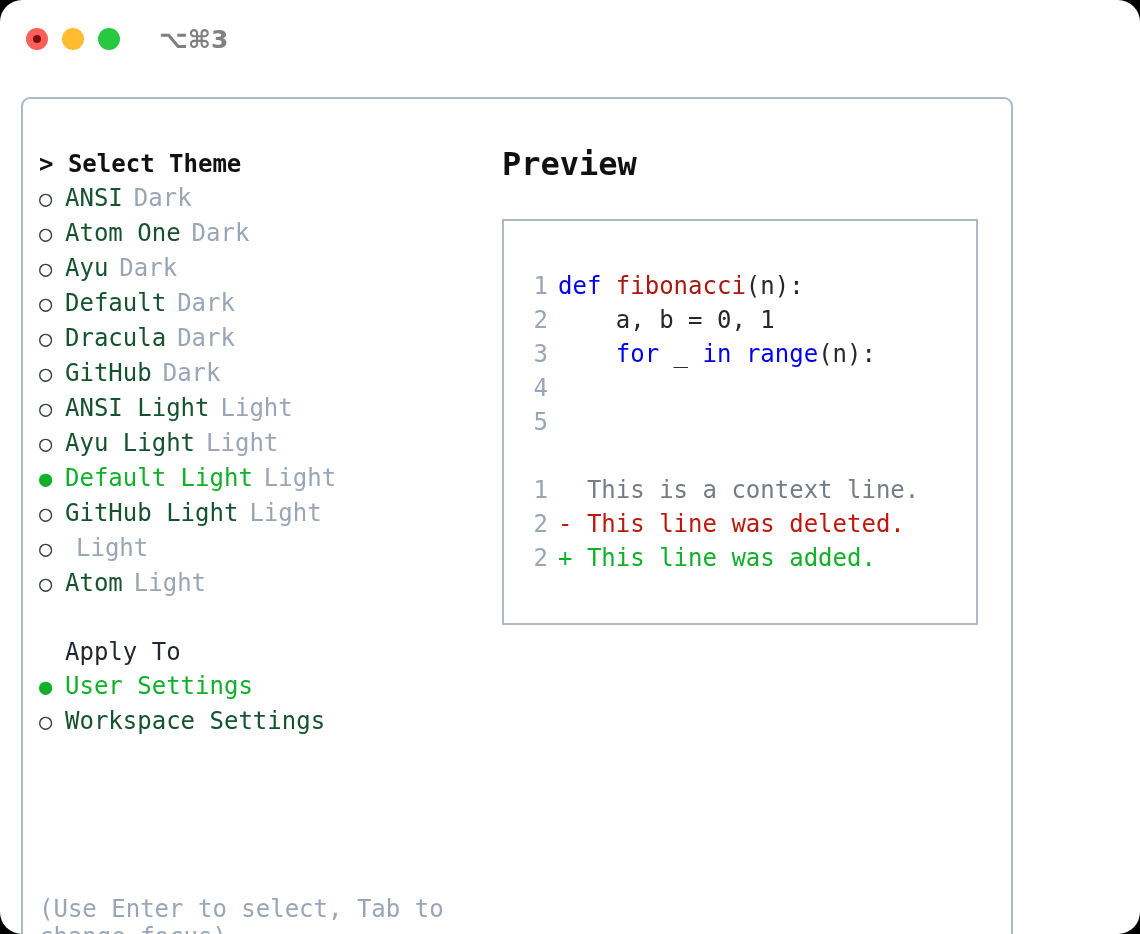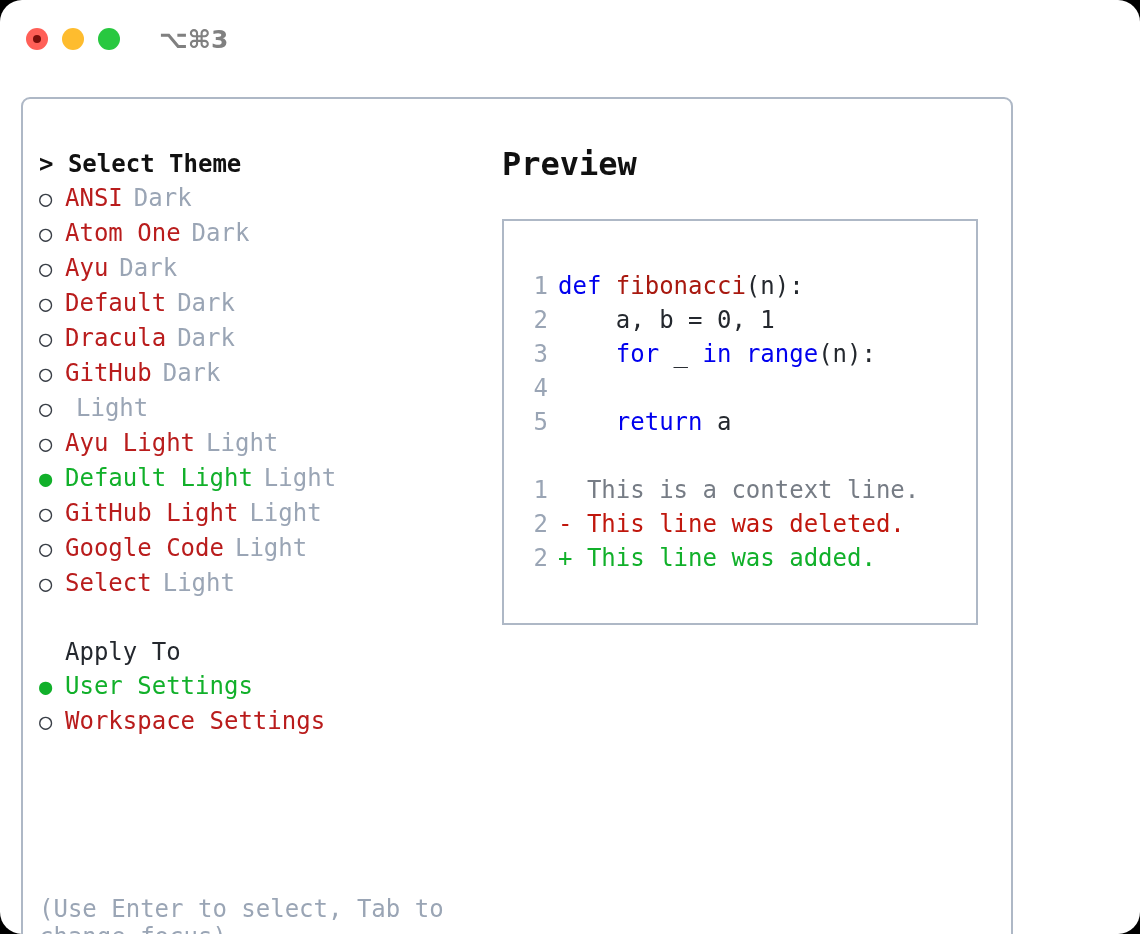--- a/index.html
+++ b/index.html
@@ -109,21 +109,21 @@
     line-height: 34px;
     white-space: pre;
   }
   .bullet {
     width: 26px;
     flex: 0 0 26px;
     color: #3a3f47;
     font-size: 22px;
   }
   .bullet.selected { color: #11b02a; }
-  .row-label { color: #b91c1c; }
+  .row-label { color: #14532d; }
   .row-label.selected { color: #11b02a; }
   .row-variant {
     color: #9aa5b5;
     padding-left: 11px;
   }
 
   .section-gap { height: 34px; }
   .section-header {
     font-size: 24px;
     color: #24282e;
@@ -212,26 +212,26 @@
 
         <div class="list-header">&gt; Select Theme</div>
 
         <div id="theme-rows">
             <div class="theme-row"><span class="bullet">○</span><span class="row-label">ANSI</span><span class="row-variant">Dark</span></div>
             <div class="theme-row"><span class="bullet">○</span><span class="row-label">Atom One</span><span class="row-variant">Dark</span></div>
             <div class="theme-row"><span class="bullet">○</span><span class="row-label">Ayu</span><span class="row-variant">Dark</span></div>
             <div class="theme-row"><span class="bullet">○</span><span class="row-label">Default</span><span class="row-variant">Dark</span></div>
             <div class="theme-row"><span class="bullet">○</span><span class="row-label">Dracula</span><span class="row-variant">Dark</span></div>
             <div class="theme-row"><span class="bullet">○</span><span class="row-label">GitHub</span><span class="row-variant">Dark</span></div>
-            <div class="theme-row"><span class="bullet">○</span><span class="row-variant">Light</span></div>
+            <div class="theme-row"><span class="bullet">○</span><span class="row-label">ANSI Light</span><span class="row-variant">Light</span></div>
             <div class="theme-row"><span class="bullet">○</span><span class="row-label">Ayu Light</span><span class="row-variant">Light</span></div>
             <div class="theme-row"><span class="bullet selected">●</span><span class="row-label selected">Default Light</span><span class="row-variant">Light</span></div>
             <div class="theme-row"><span class="bullet">○</span><span class="row-label">GitHub Light</span><span class="row-variant">Light</span></div>
-            <div class="theme-row"><span class="bullet">○</span><span class="row-label">Google Code</span><span class="row-variant">Light</span></div>
-            <div class="theme-row"><span class="bullet">○</span><span class="row-label">Select</span><span class="row-variant">Light</span></div>
+            <div class="theme-row"><span class="bullet">○</span><span class="row-variant">Light</span></div>
+            <div class="theme-row"><span class="bullet">○</span><span class="row-label">Atom</span><span class="row-variant">Light</span></div>
           </div>
 
         <div class="section-gap"></div>
 
         <div class="section-header">Apply To</div>
 
         <div id="apply-rows">
             <div class="theme-row"><span class="bullet selected">●</span><span class="row-label selected">User Settings</span></div>
             <div class="theme-row"><span class="bullet">○</span><span class="row-label">Workspace Settings</span></div>
           </div>
@@ -241,21 +241,21 @@
 
       <div class="right-col">
         <div class="preview-title">Preview</div>
 
         <div class="preview-box">
           <div id="code-block">
               <div class="code-line"><span class="gutter">1</span><span class="code-text"><span class="tok-kw">def </span><span class="tok-fn">fibonacci</span><span class="tok-plain">(n):</span></span></div>
               <div class="code-line"><span class="gutter">2</span><span class="code-text"><span class="tok-plain">    a, b = 0, 1</span></span></div>
               <div class="code-line"><span class="gutter">3</span><span class="code-text"><span class="tok-plain">    </span><span class="tok-kw">for</span><span class="tok-plain"> _ </span><span class="tok-kw">in</span><span class="tok-plain"> </span><span class="tok-kw">range</span><span class="tok-plain">(n):</span></span></div>
               <div class="code-line"><span class="gutter">4</span></div>
-              <div class="code-line"><span class="gutter">5</span><span class="code-text"><span class="tok-plain">    </span><span class="tok-kw">return</span><span class="tok-plain"> a</span></span></div>
+              <div class="code-line"><span class="gutter">5</span></div>
             </div>
           <div class="blank-line"></div>
           <div id="diff-block">
               <div class="code-line"><span class="gutter">1</span><span class="diff-ctx"> </span><span class="diff-ctx"> This is a context line.</span></div>
               <div class="code-line"><span class="gutter">2</span><span class="diff-del">-</span><span class="diff-del"> This line was deleted.</span></div>
               <div class="code-line"><span class="gutter">2</span><span class="diff-add">+</span><span class="diff-add"> This line was added.</span></div>
             </div>
         </div>
       </div>
 

